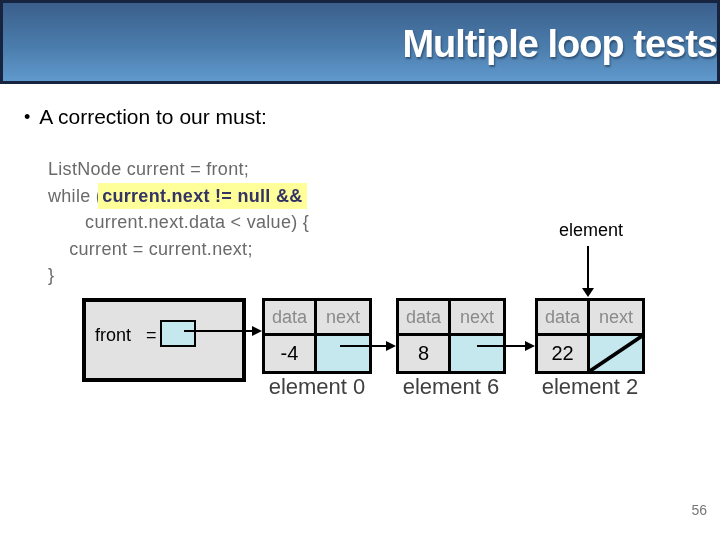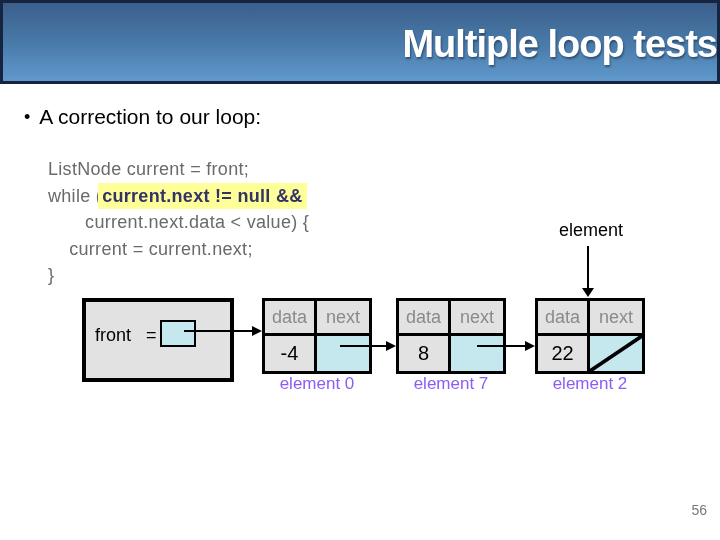--- a/index.html
+++ b/index.html
@@ -34,21 +34,21 @@
   }
   
   .current-label{position:absolute;left:556px;top:220px;width:70px;text-align:center;font-size:18px;color:#000;}
   .v-arrow-line{position:absolute;left:587px;top:246px;width:2px;height:42px;background:#000;}
   .v-arrow-head{
     position:absolute;left:582px;top:288px;width:0;height:0;
     border-left:6px solid transparent;border-right:6px solid transparent;border-top:9px solid #000;
   }
   
   .front-box{
-    position:absolute;left:82px;top:298px;width:152px;height:84px;box-sizing:border-box;
+    position:absolute;left:82px;top:298px;width:164px;height:84px;box-sizing:border-box;
     background:var(--node-bg,#e2e2e2);border:4px solid #000;
   }
   .front-label{position:absolute;left:9px;top:23px;font-size:18px;color:#000;word-spacing:10px;}
   .front-cell{
     position:absolute;left:74px;top:18px;width:36px;height:27px;box-sizing:border-box;
     background:var(--next-cell-bg,#c5e7ee);border:2px solid #000;
   }
   .h-arrow-line{position:absolute;height:2px;background:#000;}
   .h-arrow-head{
     position:absolute;width:0;height:0;
@@ -59,39 +59,39 @@
     border:3px solid #000;background:var(--node-bg,#e2e2e2);
     display:grid;grid-template-columns:1fr 1fr;grid-template-rows:1fr 1fr;
   }
   .node .cell{display:flex;align-items:center;justify-content:center;box-sizing:border-box;}
   .node .hdr{color:#8a8a8a;font-size:18px;background:var(--node-bg,#e2e2e2);}
   .node .c-left{border-right:3px solid #000;}
   .node .c-top{border-bottom:3px solid #000;}
   .node .val{font-size:20px;color:#000;background:var(--node-bg,#e2e2e2);}
   .node .nextcell{background:var(--next-cell-bg,#c5e7ee);position:relative;}
   .node .nextcell svg{position:absolute;left:0;top:0;width:100%;height:100%;}
-  .node-label{position:absolute;top:374px;width:110px;text-align:center;font-size:17px;color:#8b5cf6;}
+  .node-label{position:absolute;top:374px;width:110px;text-align:center;font-size:22px;color:#404040;}
   
   .footnote{position:absolute;left:36px;top:462px;font-size:20px;color:#000;white-space:pre;}
   .footnote .marker{margin-right:10px;}
   .footnote .mono{font-family:"Liberation Mono","DejaVu Sans Mono",monospace;font-size:18px;color:#6e6e6e;}
   .footnote .em{font-style:italic;font-weight:bold;margin-right:3px;}
   
   .page-number{position:absolute;right:13px;top:502px;font-size:14px;color:#777;}
 </style>
 </head>
 <body>
 
 <div class="slide">
 
   <div class="banner">
     <div class="banner-title">Multiple loop tests</div>
   </div>
 
-  <div class="bullet"><span class="marker">•</span><span>A correction to our loop:</span></div>
+  <div class="bullet"><span class="marker">•</span><span>A correction to our must:</span></div>
 
   <div class="code">
     <div class="code-line">ListNode current = front;</div>
     <div class="code-line"><span>while (</span><span class="hl">current.next != null &amp;&amp;</span></div>
     <div class="code-line">       current.next.data &lt; value) {</div>
     <div class="code-line">    current = current.next;</div>
     <div class="code-line">}</div>
   </div>
 
   <div class="current-label">element</div>
@@ -116,21 +116,21 @@
 
   <div class="h-arrow-line" style="left:340px;top:345px;width:46px;"></div>
   <div class="h-arrow-head" style="left:386px;top:341px;"></div>
 
   <div class="node" style="left:396px;">
     <div class="cell hdr c-left c-top">data</div>
     <div class="cell hdr c-top">next</div>
     <div class="cell val c-left">8</div>
     <div class="cell nextcell"></div>
   </div>
-  <div class="node-label" style="left:396px;">element 7</div>
+  <div class="node-label" style="left:396px;">element 6</div>
 
   <div class="h-arrow-line" style="left:477px;top:345px;width:48px;"></div>
   <div class="h-arrow-head" style="left:525px;top:341px;"></div>
 
   <div class="node" style="left:535px;">
     <div class="cell hdr c-left c-top">data</div>
     <div class="cell hdr c-top">next</div>
     <div class="cell val c-left">22</div>
     <div class="cell nextcell">
       <svg viewBox="0 0 100 100" preserveAspectRatio="none">

